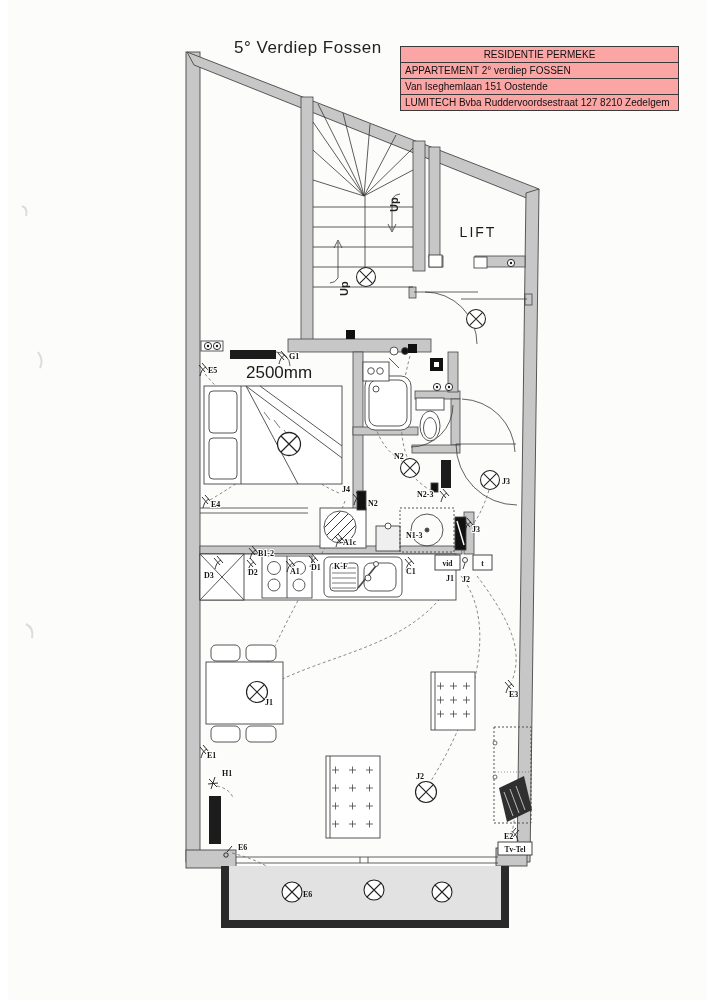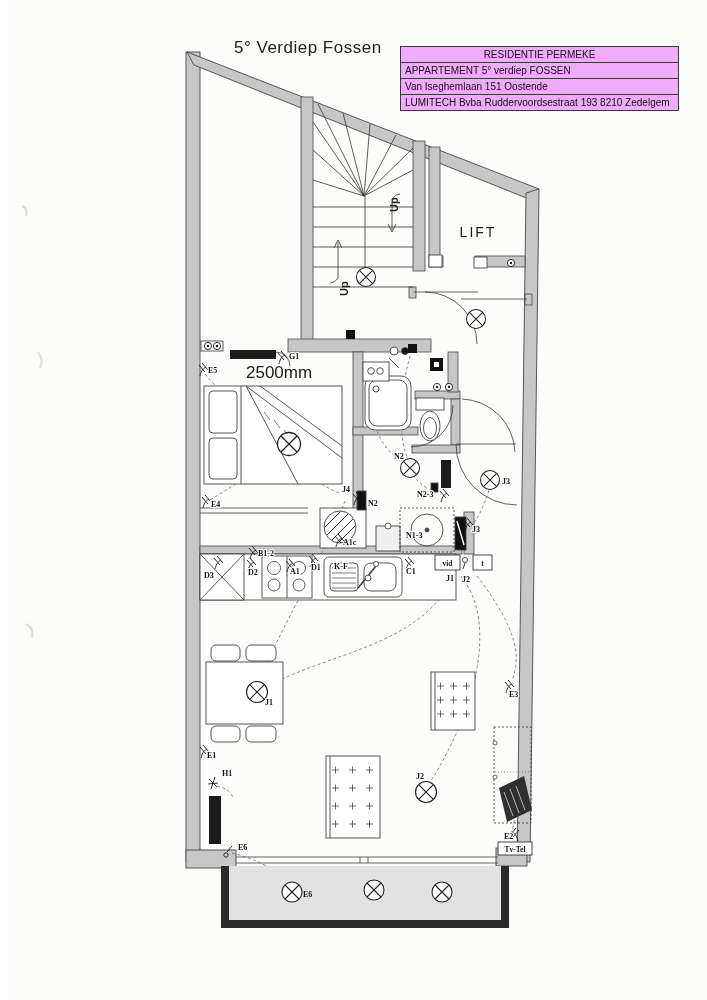--- a/index.html
+++ b/index.html
@@ -1,20 +1,20 @@
 <!DOCTYPE html>
 <html><head>
 <meta charset="utf-8">
 <style>
   html,body{margin:0;padding:0;background:#ffffff;}
   #page{position:relative;width:707px;height:1000px;background:#fcfcfb;overflow:hidden;
         font-family:"Liberation Sans",sans-serif;margin-left:8px;}
   #plan-svg{position:absolute;left:0;top:0;width:707px;height:1000px;}
   .drawing-title{position:absolute;left:226px;top:38px;font-size:17px;color:#222;letter-spacing:.5px;}
-  .tblock{position:absolute;left:392px;top:46px;width:277px;border:1px solid #3a3a3a;background:#f0abfc;
+  .tblock{position:absolute;left:392px;top:46px;width:277px;border:1px solid #3a3a3a;background:#fca5a5;
           font-size:10px;color:#111;}
   .tb-row{border-bottom:1px solid #3a3a3a;padding:2px 4px;height:11px;line-height:11px;
           white-space:nowrap;overflow:hidden;}
   .tb-row:last-child{border-bottom:none;}
   .tb-center{text-align:center;}
   
   .lbl{font:bold 8px "Liberation Serif",serif;fill:#141414;}
   .lblbox{font:bold 7.5px "Liberation Serif",serif;fill:#141414;}
   .room{font:14px "Liberation Sans",sans-serif;fill:#1a1a1a;letter-spacing:2px;}
   .up{font:bold 11px "Liberation Sans",sans-serif;fill:#222;}
@@ -23,23 +23,23 @@
 </style>
 </head>
 <body>
 
 <div id="page">
 
   <div class="drawing-title">5° Verdiep Fossen</div>
 
   <div class="tblock">
     <div class="tb-row tb-center">RESIDENTIE PERMEKE</div>
-    <div class="tb-row">APPARTEMENT 5° verdiep FOSSEN</div>
+    <div class="tb-row">APPARTEMENT 2° verdiep FOSSEN</div>
     <div class="tb-row">Van Iseghemlaan 151 Oostende</div>
-    <div class="tb-row">LUMITECH Bvba Ruddervoordsestraat 193 8210 Zedelgem</div>
+    <div class="tb-row">LUMITECH Bvba Ruddervoordsestraat 127 8210 Zedelgem</div>
   </div>
 
   <svg id="plan-svg" viewBox="0 0 707 1000" xmlns="http://www.w3.org/2000/svg">
     <defs>
       <g id="lamp">
         <circle r="10" fill="#fff" stroke="#222" stroke-width="1.1"></circle>
         <path d="M-7,-7 L7,7 M-7,7 L7,-7" stroke="#222" stroke-width="1.1" fill="none"></path>
       </g>
       <g id="sw" fill="none" stroke="#1a1a1a" stroke-width="0.9">
         <path d="M-1,7 C0,3 1,0 5,-2"></path>

